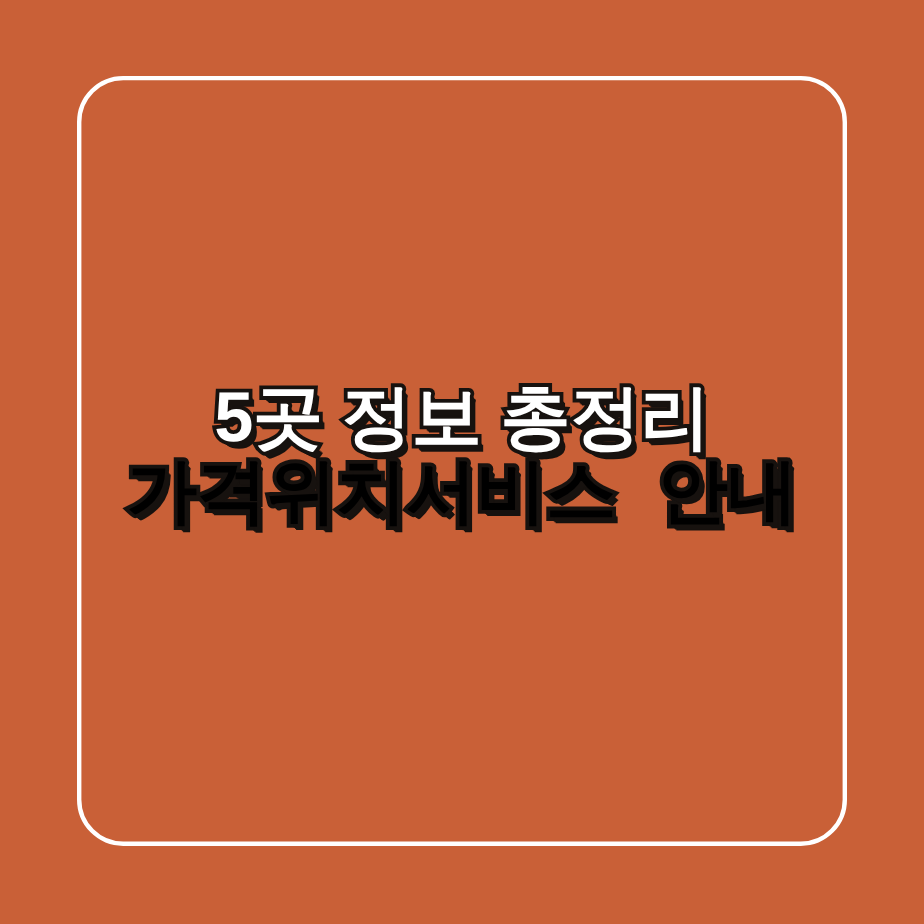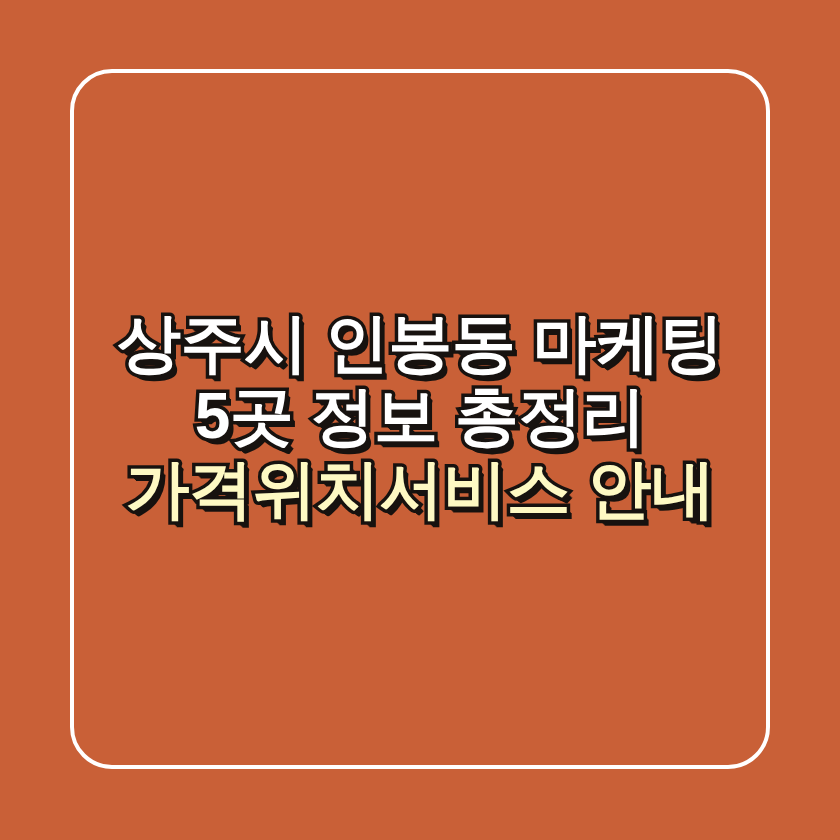--- a/index.html
+++ b/index.html
@@ -67,18 +67,17 @@
   }
 </style>
 </head>
 <body>
 
 <div id="card" style="background: rgb(201, 96, 55);">
 
   <div id="frame" style="border-color: rgb(255, 255, 255); border-width: 4px; border-radius: 42px;"></div>
 
   <div id="title-block">
-    <span class="title-line" style="color: rgb(255, 255, 255); -webkit-text-stroke: 7px rgb(23, 18, 15); text-shadow: rgb(23, 18, 15) 4px 5px 0px, rgb(23, 18, 15) 5px 6px 0px, rgb(23, 18, 15) 3px 4px 0px;">상주시 인봉동 마케팅</span>
     <span class="title-line" style="color: #ffffff; -webkit-text-stroke: 7px rgb(23, 18, 15); text-shadow: rgb(23, 18, 15) 4px 5px 0px, rgb(23, 18, 15) 5px 6px 0px, rgb(23, 18, 15) 3px 4px 0px;">5곳 정보 총정리</span>
-    <span class="title-line" style="color: #fef9c3; -webkit-text-stroke: 7px rgb(23, 18, 15); text-shadow: rgb(23, 18, 15) 4px 5px 0px, rgb(23, 18, 15) 5px 6px 0px, rgb(23, 18, 15) 3px 4px 0px;">가격위치서비스 안내</span>
+    <span class="title-line" style="color: #000000; -webkit-text-stroke: 7px rgb(23, 18, 15); text-shadow: rgb(23, 18, 15) 4px 5px 0px, rgb(23, 18, 15) 5px 6px 0px, rgb(23, 18, 15) 3px 4px 0px; font-family: Liberation Mono, monospace;">가격위치서비스 안내</span>
   </div>
 
 </div>
 
 </body></html>

